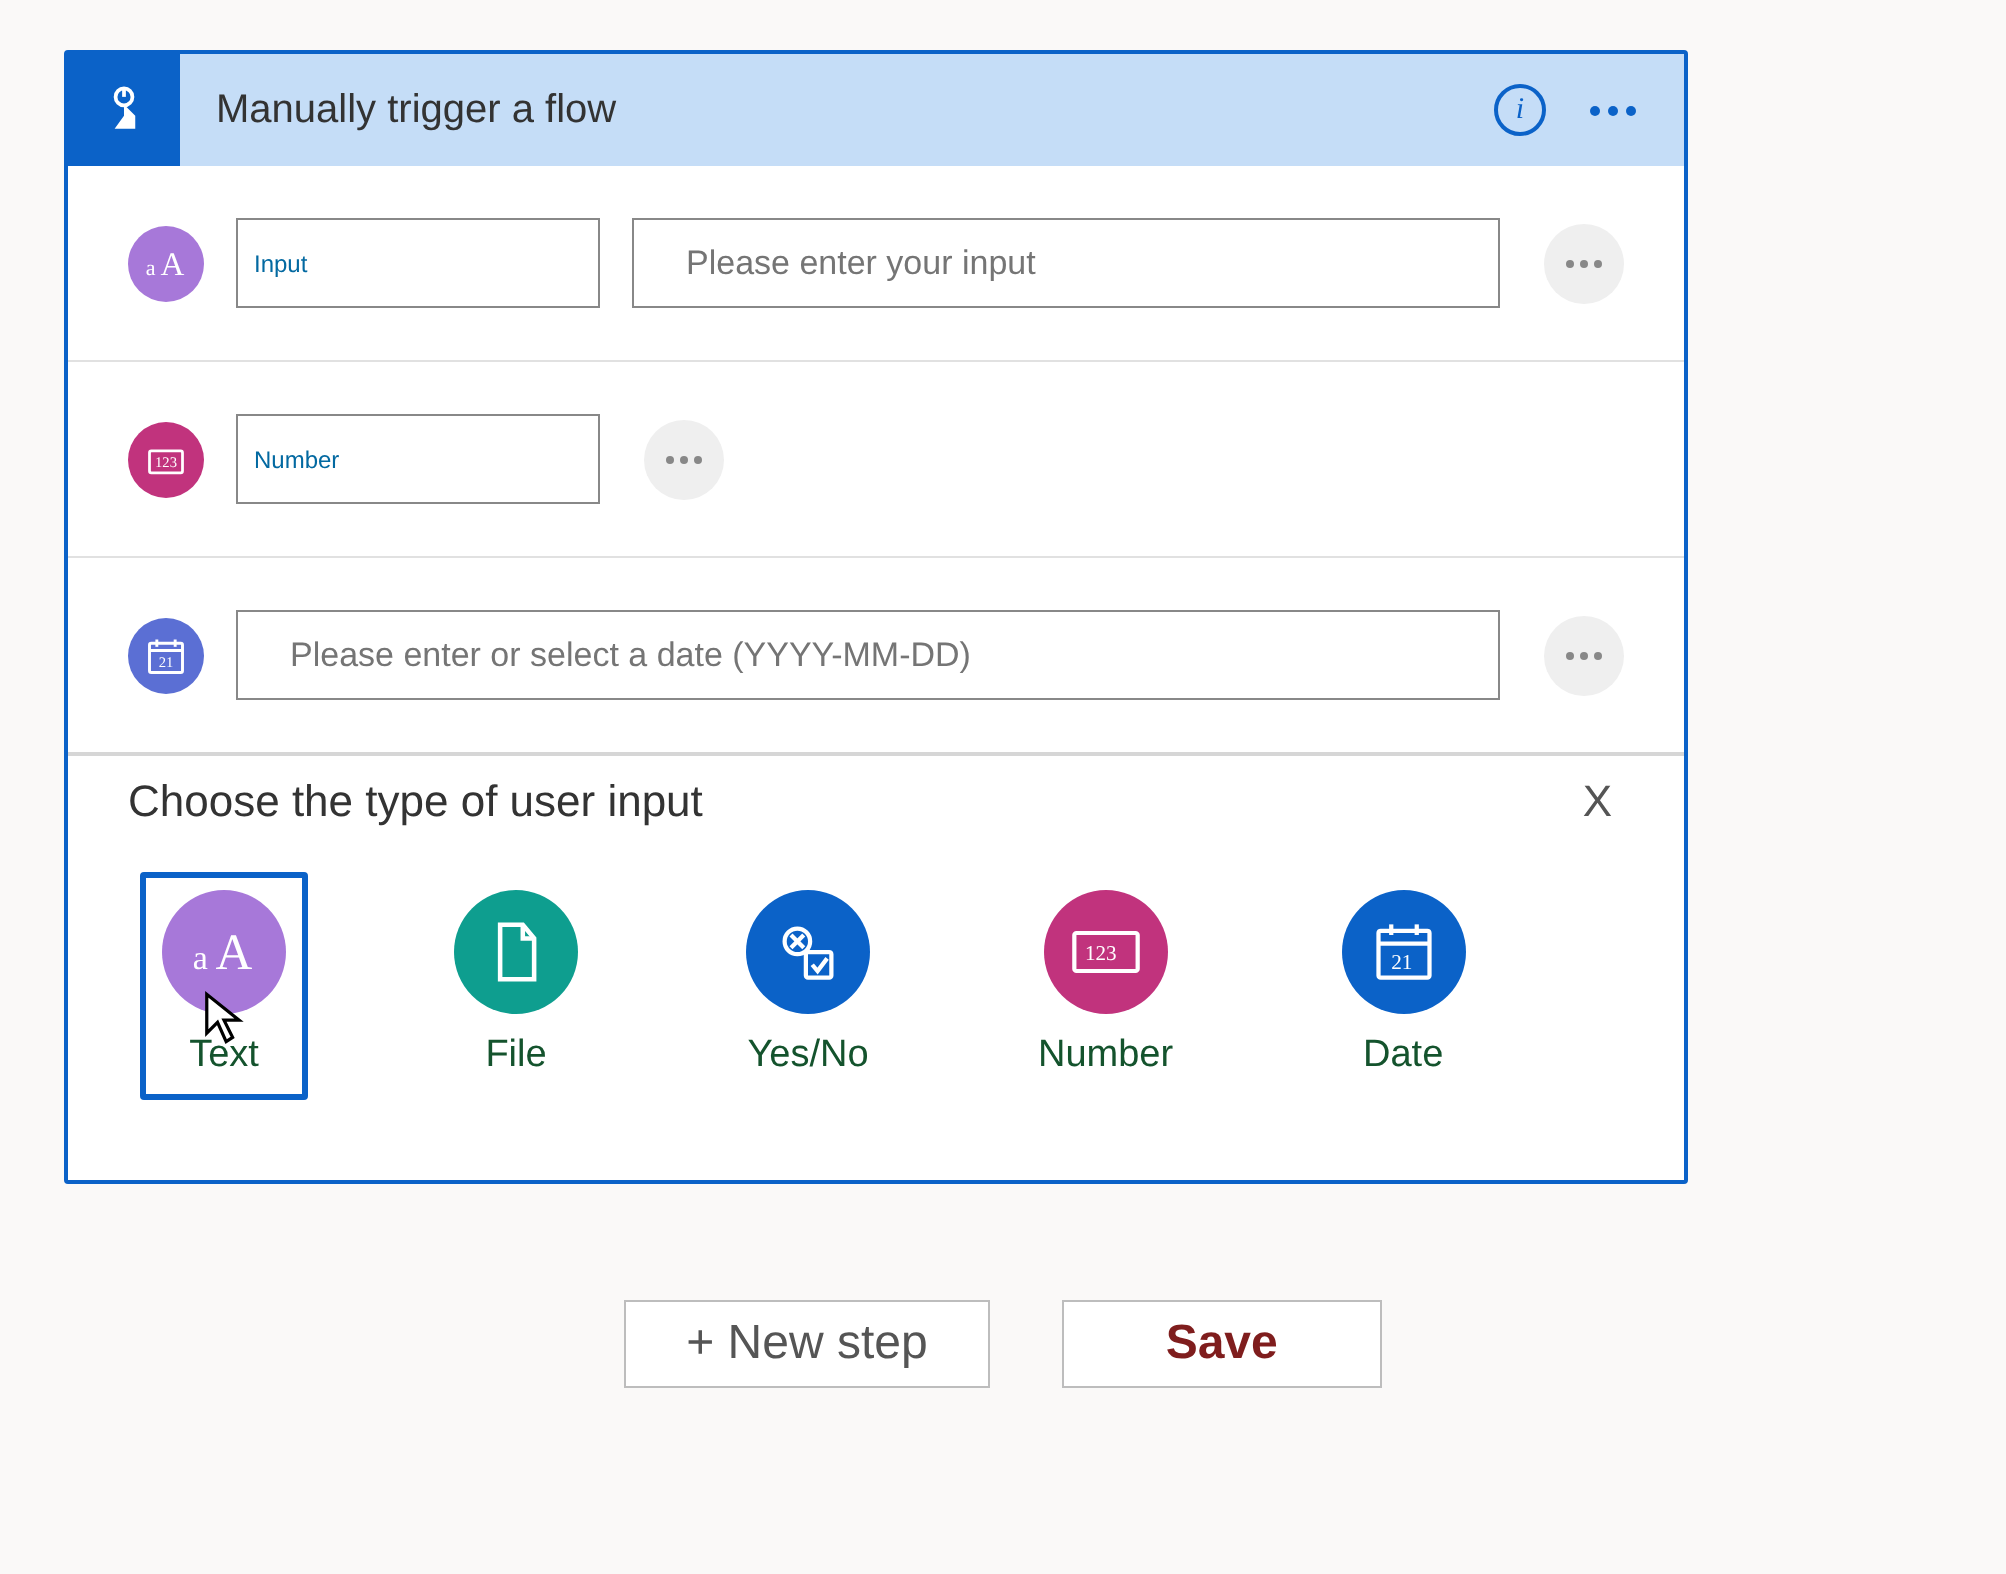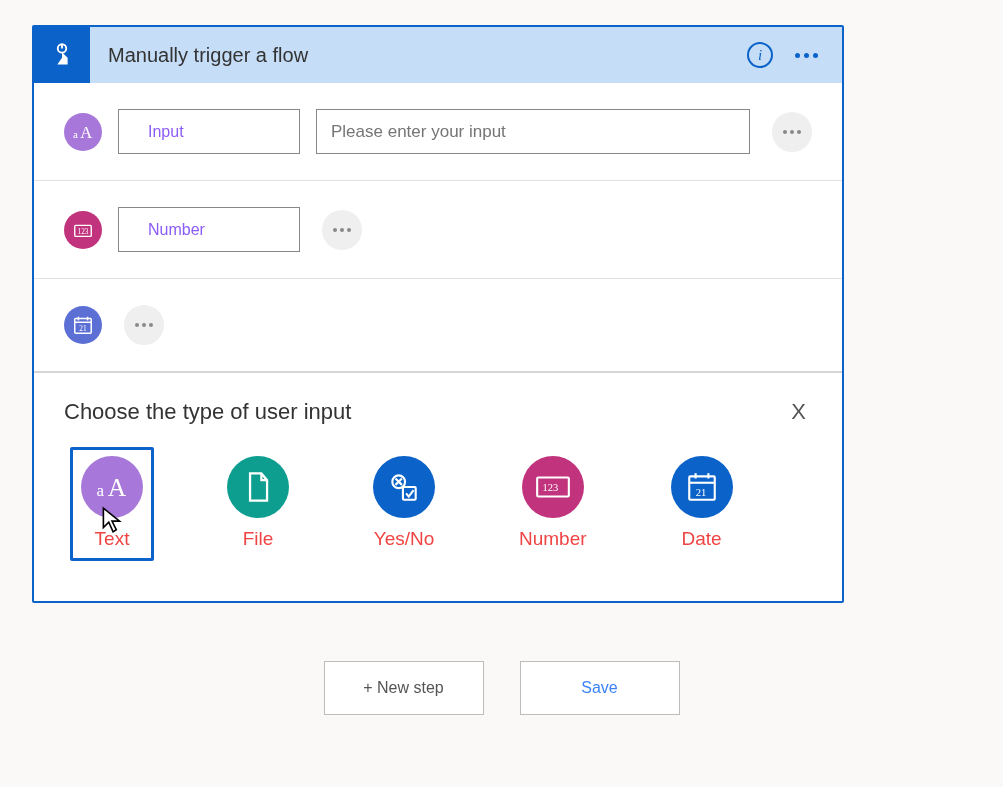--- a/index.html
+++ b/index.html
@@ -81,51 +81,51 @@
     display: flex; align-items: center; justify-content: center;
     flex-shrink: 0;
   }
   .ic-text { background: #a778d9; }
   .ic-number { background: #c1337d; }
   .ic-date { background: #5b6fd4; }
   .field-name {
     width: 182px;
     height: 45px;
     border: 1px solid #888;
-    padding: 0 29px;
-    font-size: 16px;
-    color: #8b5cf6;
+    padding: 0 8px;
+    font-size: 12px;
+    color: #0369a1;
     background: #fff;
   }
   .field-value {
     flex: 1;
     height: 45px;
     border: 1px solid #888;
-    padding: 0 14px;
+    padding: 0 26px;
     font-size: 17px;
     color: #555;
     background: #fff;
   }
   .row-menu {
     width: 40px; height: 40px;
     border-radius: 50%;
     background: #efefef;
     display: flex; align-items: center; justify-content: center;
     gap: 3px;
     cursor: pointer;
     flex-shrink: 0;
     margin-left: 6px;
   }
   .row-menu span {
     width: 4px; height: 4px; border-radius: 50%;
     background: #888;
   }
   .choose-panel {
     border-top: 2px solid #d6d6d6;
-    padding: 22px 30px 20px 30px;
+    padding: 6px 30px 20px 30px;
   }
   .choose-head {
     display: flex;
     align-items: center;
     justify-content: space-between;
   }
   .choose-title {
     font-size: 22px;
     color: #333;
   }
@@ -161,45 +161,45 @@
     display: flex; align-items: center; justify-content: center;
   }
   .tc-text { background: #a778d9; }
   .tc-yesno { background: #0b62c8; }
   .tc-file { background: #0e9e8f; }
   .tc-email { background: #0a6b1f; }
   .tc-number { background: #c1337d; }
   .tc-date { background: #0b62c8; }
   .type-label {
     font-size: 19px;
-    color: #ef4444;
+    color: #14532d;
   }
   .cursor-overlay {
     position: absolute;
     left: 28px;
     top: 56px;
     pointer-events: none;
   }
   .footer {
     display: flex;
     justify-content: center;
     gap: 36px;
     margin-top: 58px;
   }
   .btn {
-    height: 54px;
+    height: 44px;
     min-width: 160px;
     padding: 0 30px;
     border: 1px solid #bdbdbd;
     background: #fff;
-    font-size: 16px;
+    font-size: 24px;
     color: #555;
     cursor: pointer;
   }
-  .btn-disabled { color: #3b82f6; }
+  .btn-disabled { color: #7f1d1d; font-weight: bold; }
 </style>
 </head>
 <body>
 
 <div class="card">
 
   <div class="card-header">
     <div class="header-icon-box">
       <svg width="30" height="30" viewBox="0 0 32 32">
         <circle cx="16" cy="9" r="4.5" fill="none" stroke="#fff" stroke-width="2"></circle>
@@ -254,20 +254,21 @@
     <div class="input-row row-noborder">
       <div class="row-icon ic-date">
         <svg width="22" height="22" viewBox="0 0 24 24">
           <rect x="3" y="5" width="18" height="16" rx="1" fill="none" stroke="#fff" stroke-width="1.6"></rect>
           <line x1="3" y1="9" x2="21" y2="9" stroke="#fff" stroke-width="1.6"></line>
           <line x1="7" y1="3" x2="7" y2="7" stroke="#fff" stroke-width="1.6"></line>
           <line x1="17" y1="3" x2="17" y2="7" stroke="#fff" stroke-width="1.6"></line>
           <text x="8" y="18" font-size="8" fill="#fff" font-family="Segoe UI">21</text>
         </svg>
       </div>
+      <input class="field-value" placeholder="Please enter or select a date (YYYY-MM-DD)" style="">
       <div class="row-menu">
           <span></span>
           <span></span>
           <span></span>
         </div>
     </div>
 
     <div class="choose-panel">
       <div class="choose-head">
         <div class="choose-title">Choose the type of user input</div>

